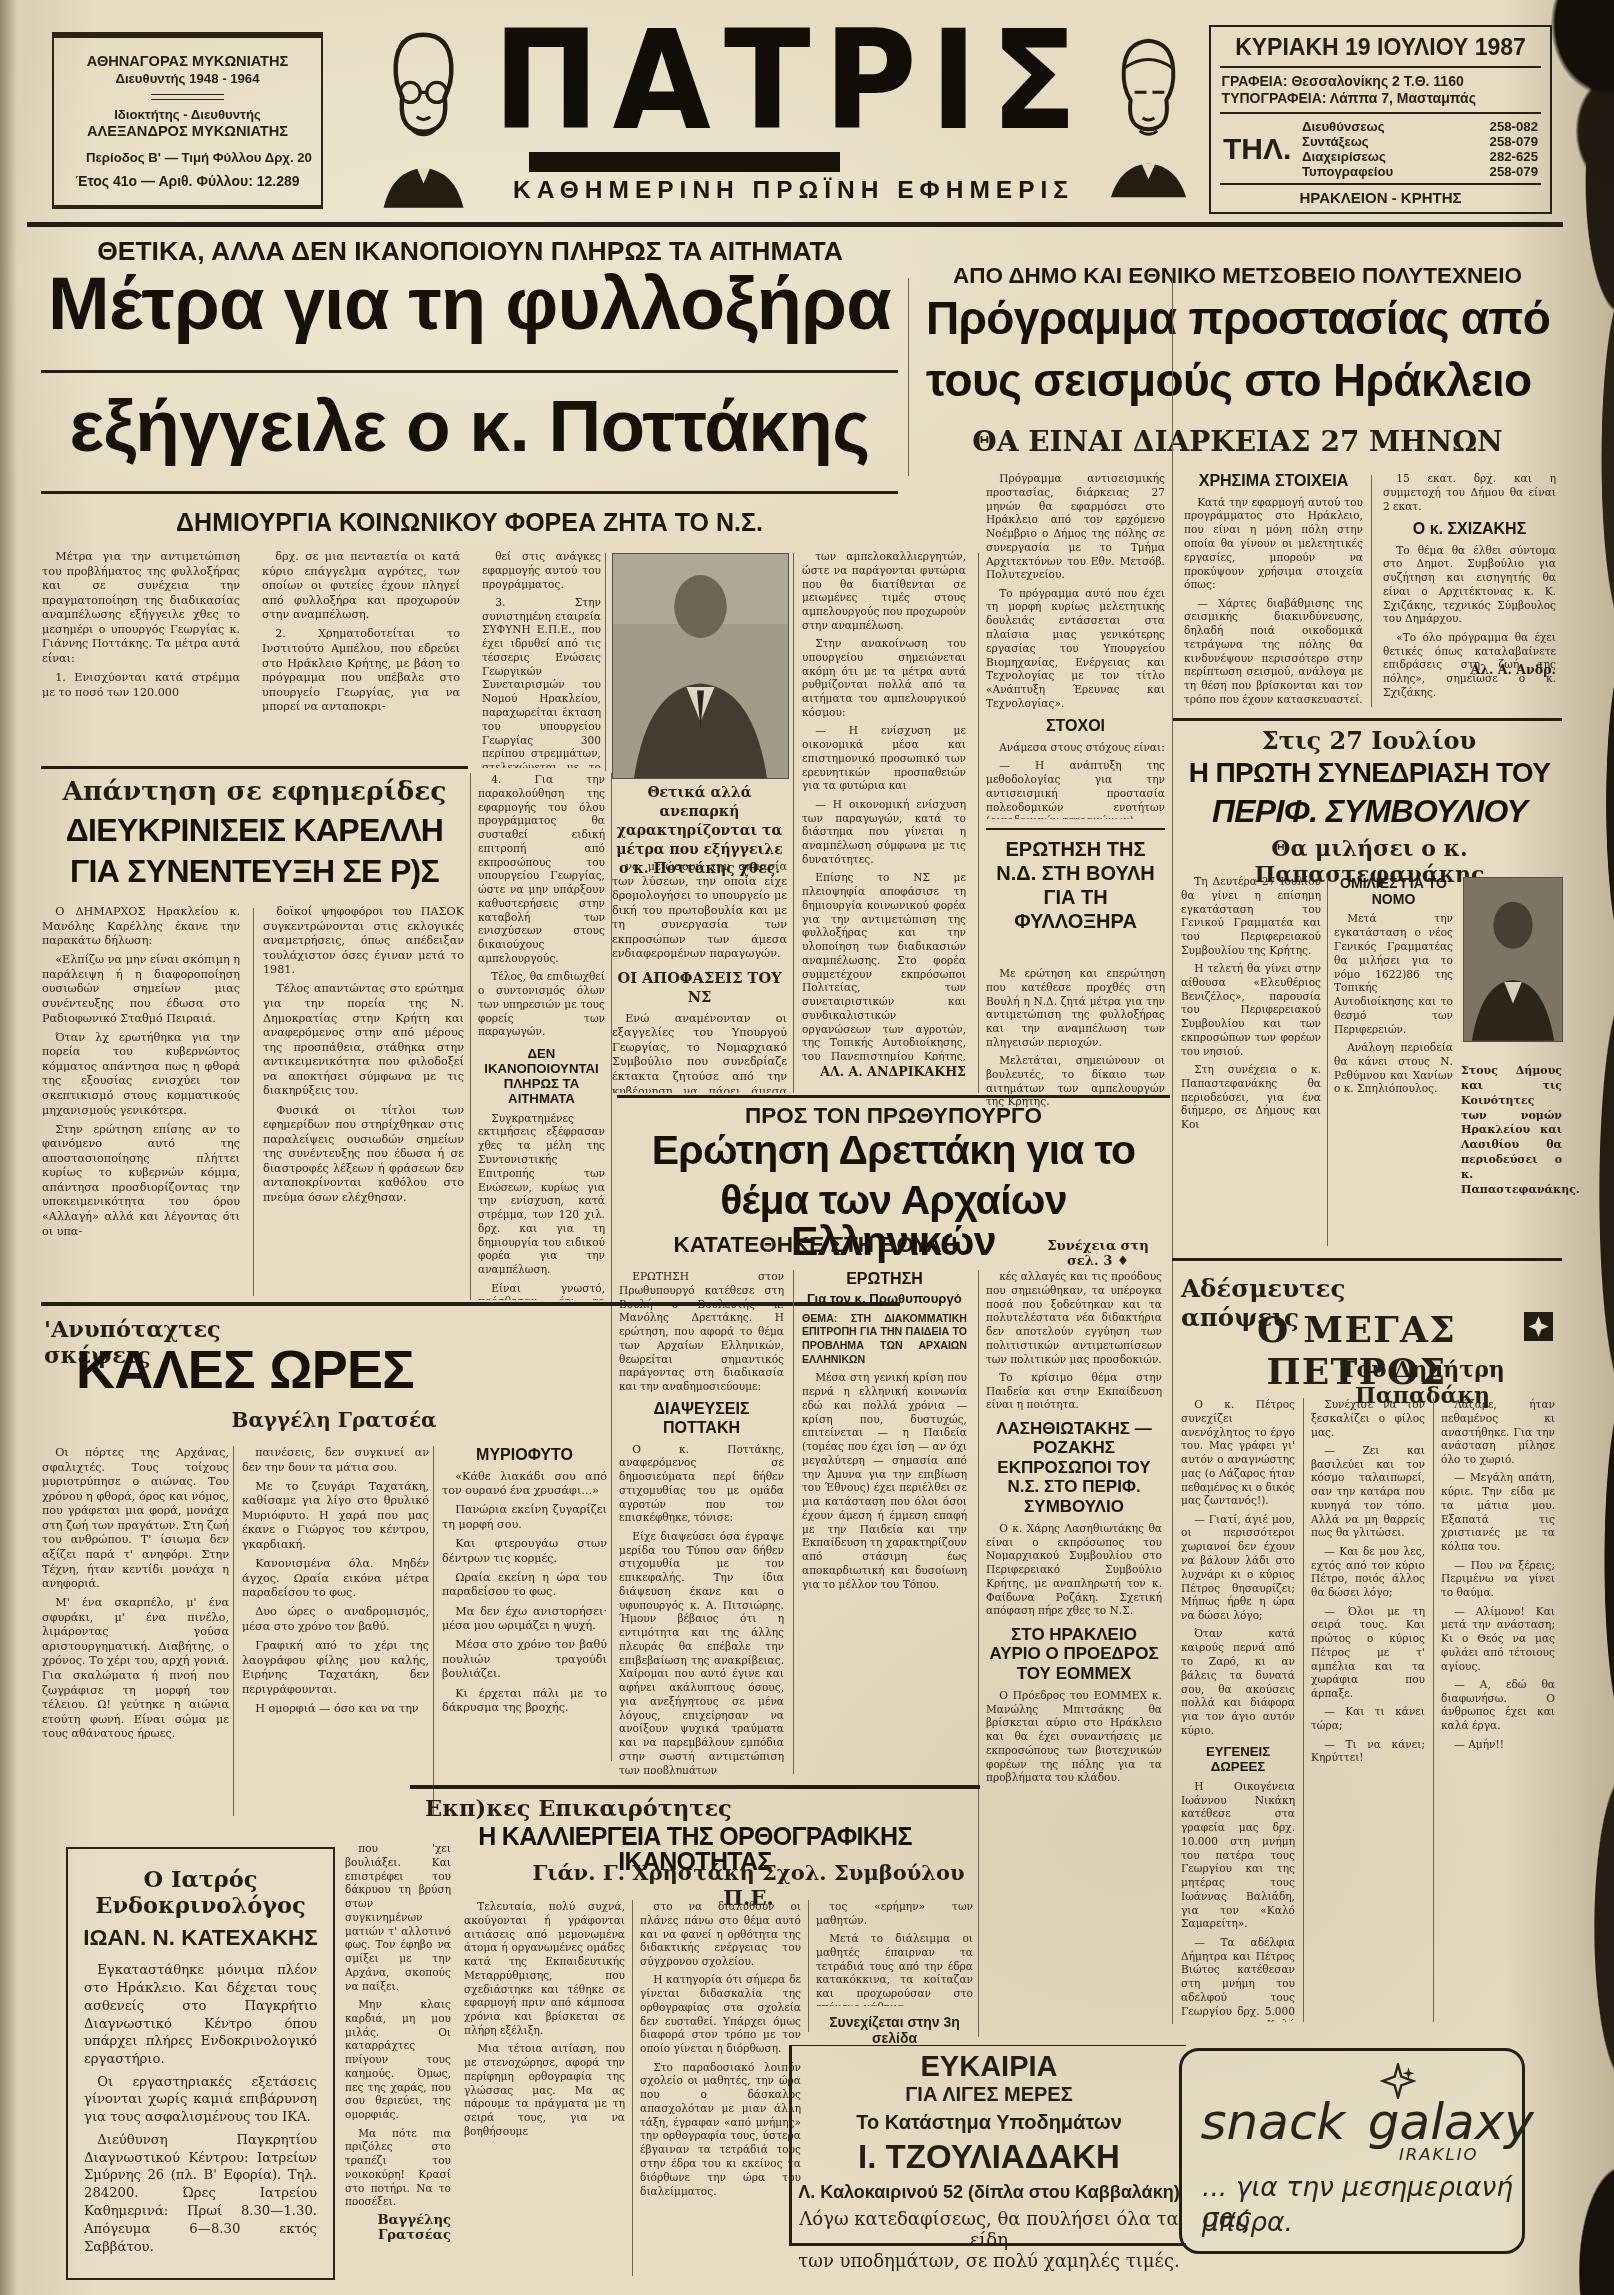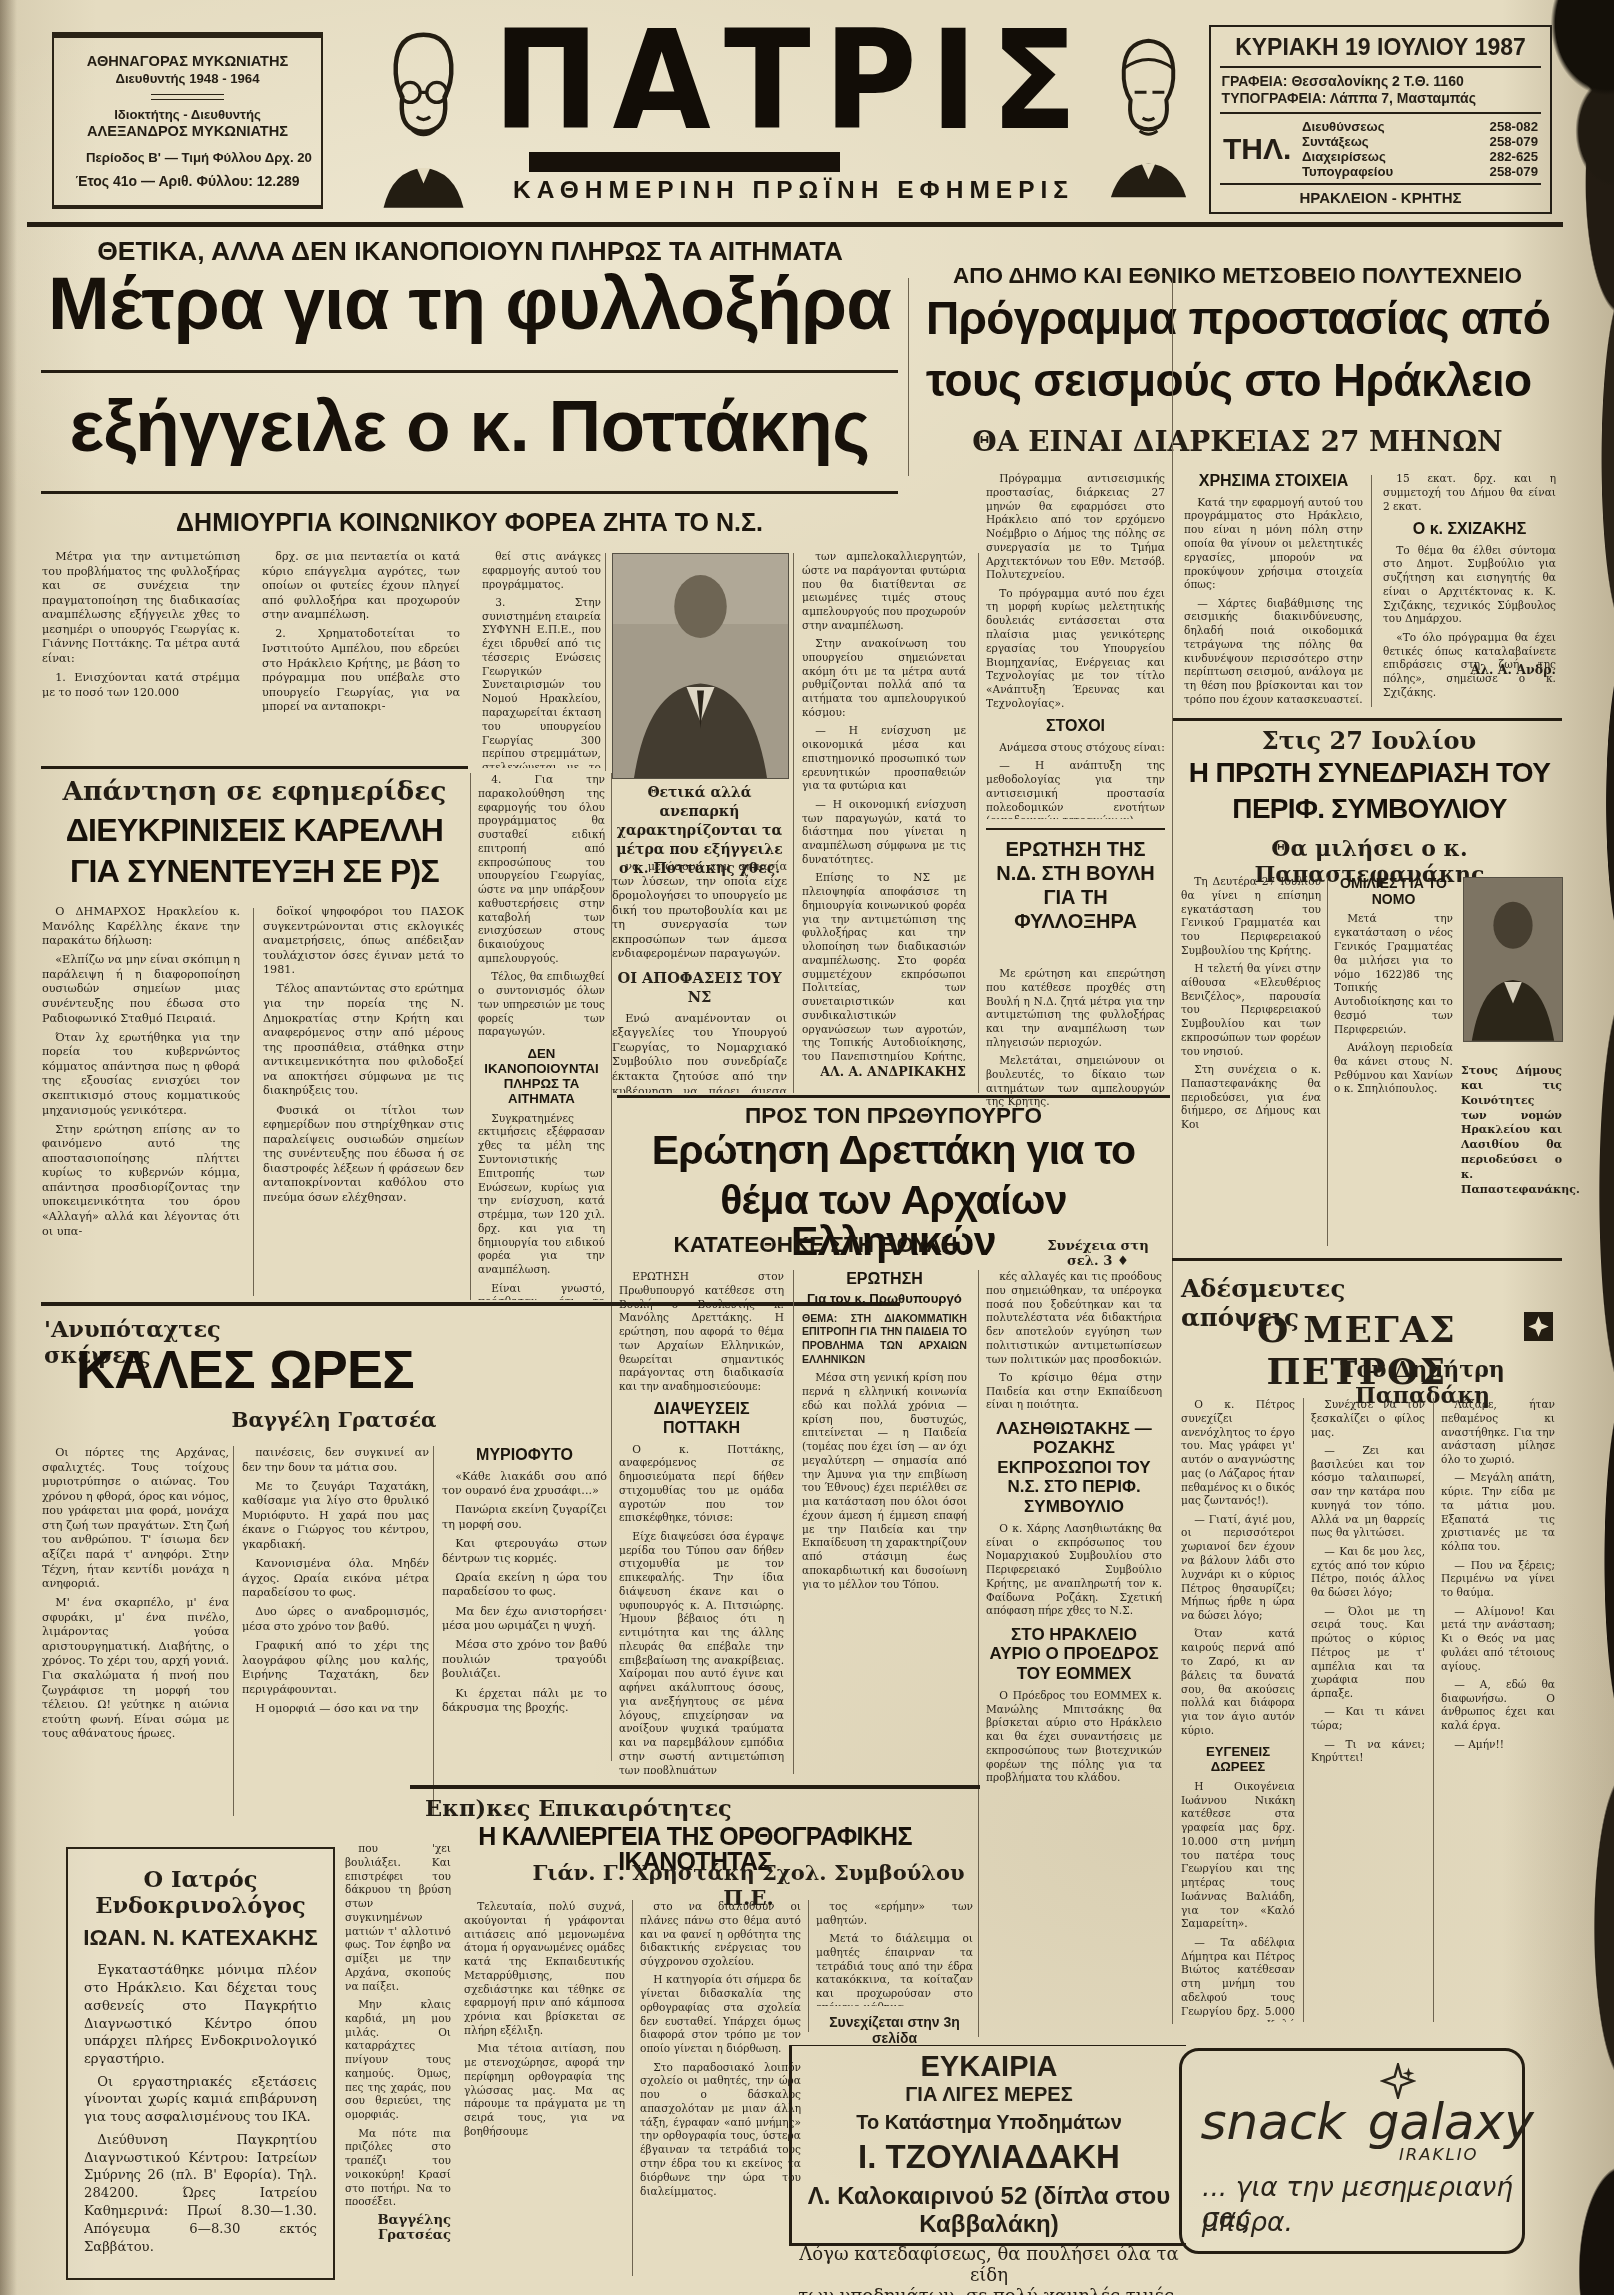--- a/index.html
+++ b/index.html
@@ -292,21 +292,21 @@
         <p>Εγκαταστάθηκε μόνιμα πλέον στο Ηράκλειο. Και δέχεται τους ασθενείς στο Παγκρήτιο Διαγνωστικό Κέντρο όπου υπάρχει πλήρες Ενδοκρινολογικό εργαστήριο.</p>
         <p>Οι εργαστηριακές εξετάσεις γίνονται χωρίς καμιά επιβάρυνση για τους ασφαλισμένους του ΙΚΑ.</p>
         <p>Διεύθυνση Παγκρητίου Διαγνωστικού Κέντρου: Ιατρείων Σμύρνης 26 (πλ. Β' Εφορία). Τηλ. 284200. Ώρες Ιατρείου Καθημερινά: Πρωί 8.30—1.30. Απόγευμα 6—8.30 εκτός Σαββάτου.</p>
       </div>
   </div>
 
   <div class="abs hrule" style="left:1172px;top:718px;width:390px;height:2.6px;"></div>
   <div class="abs vrule" style="left:1172px;top:278px;height:1746px;"></div>
   <div class="abs ser b c" style="left:1184px;top:726px;width:370px;font-size:24px;">Στις 27 Ιουλίου</div>
   <div class="abs headline c" style="left:1181px;top:759px;width:377px;font-size:28px;">Η ΠΡΩΤΗ ΣΥΝΕΔΡΙΑΣΗ ΤΟΥ</div>
-  <div class="abs headline c" style="left:1181px;top:795px;width:377px;font-size:28px;">ΠΕΡΙΦ. ΣΥΜΒΟΥΛΙΟΥ</div>
+  <div class="abs headline c" style="left:1181px;top:795px;width:377px;font-size:32px;font-style:italic;">ΠΕΡΙΦ. ΣΥΜΒΟΥΛΙΟΥ</div>
   <div class="abs ser b c" style="left:1181px;top:835px;width:377px;font-size:22px;">Θα μιλήσει ο κ. Παπαστεφανάκης</div>
   <div class="abs col colsm" style="left:1181px;top:875px;width:140px;height:374px;">
       <p>Τη Δευτέρα 27 Ιουλίου θα γίνει η επίσημη εγκατάσταση του Γενικού Γραμματέα και του Περιφερειακού Συμβουλίου της Κρήτης.</p>
       <p>Η τελετή θα γίνει στην αίθουσα «Ελευθέριος Βενιζέλος», παρουσία του Περιφερειακού Συμβουλίου και των εκπροσώπων των φορέων του νησιού.</p>
       <p>Στη συνέχεια ο κ. Παπαστεφανάκης θα περιοδεύσει, για ένα διήμερο, σε Δήμους και Κοι</p>
     </div>
   <div class="abs col colsm" style="left:1334px;top:875px;width:119px;height:374px;">
     <div class="inhead" style="margin-top:0;font-size:14px;">ΟΜΙΛΙΕΣ ΓΙΑ ΤΟ ΝΟΜΟ</div>
     <div>
         <p>Μετά την εγκατάσταση ο νέος Γενικός Γραμματέας θα μιλήσει για το νόμο 1622)86 της Τοπικής Αυτοδιοίκησης και το θεσμό των Περιφερειών.</p>
@@ -425,21 +425,21 @@
     </div>
   <div class="abs san b c" style="left:816px;top:2014px;width:157px;font-size:14px;">Συνεχίζεται στην 3η σελίδα</div>
   <div class="abs vrule" style="left:632px;top:1900px;height:376px;"></div>
   <div class="abs vrule" style="left:808px;top:1900px;height:132px;"></div>
 
   <div class="abs" style="left:789px;top:2045px;width:394px;height:193px;border-left:3.3px solid #241d12;border-bottom:3.3px solid #241d12;border-top:1.3px solid #241d12;padding-top:4px;">
     <div class="san b c" style="font-size:29px;">ΕΥΚΑΙΡΙΑ</div>
     <div class="san b c" style="font-size:20px;">ΓΙΑ ΛΙΓΕΣ ΜΕΡΕΣ</div>
     <div class="san b c" style="font-size:20px;margin-top:5.3px;">Το Κατάστημα Υποδημάτων</div>
     <div class="san b c" style="font-size:33px;margin-top:4px;">Ι. ΤΖΟΥΛΙΑΔΑΚΗ</div>
-    <div class="san b c" style="font-size:24px;margin-top:5.3px;">Λ. Καλοκαιρινού 52 (δίπλα στου Καββαλάκη)</div>
+    <div class="san b c" style="font-size:18px;margin-top:5.3px;">Λ. Καλοκαιρινού 52 (δίπλα στου Καββαλάκη)</div>
     <div class="ser c" style="font-size:18px;margin-top:5.3px;">Λόγω κατεδαφίσεως, θα πουλήσει όλα τα είδη</div>
     <div class="ser c" style="font-size:18px;">των υποδημάτων, σε πολύ χαμηλές τιμές.</div>
   </div>
 
   <div class="abs" style="left:1179px;top:2048px;width:340px;height:200px;border:3.3px solid #241d12;border-radius:20px;background:rgba(255,255,255,.06);font-style:italic;">
     <div style="position:absolute;left:18.5px;top:42px;display:flex;align-items:baseline;">
       <span class="dvs" style="font-size:50px;color:#2a241a;">snack</span>
       <span class="dvs" style="font-size:50px;color:#2a241a;margin-left:22.5px;">galaxy</span>
     </div>
     <svg viewBox="0 0 24 24" width="36" height="36" class="abs" style="left:198px;top:12px;">

